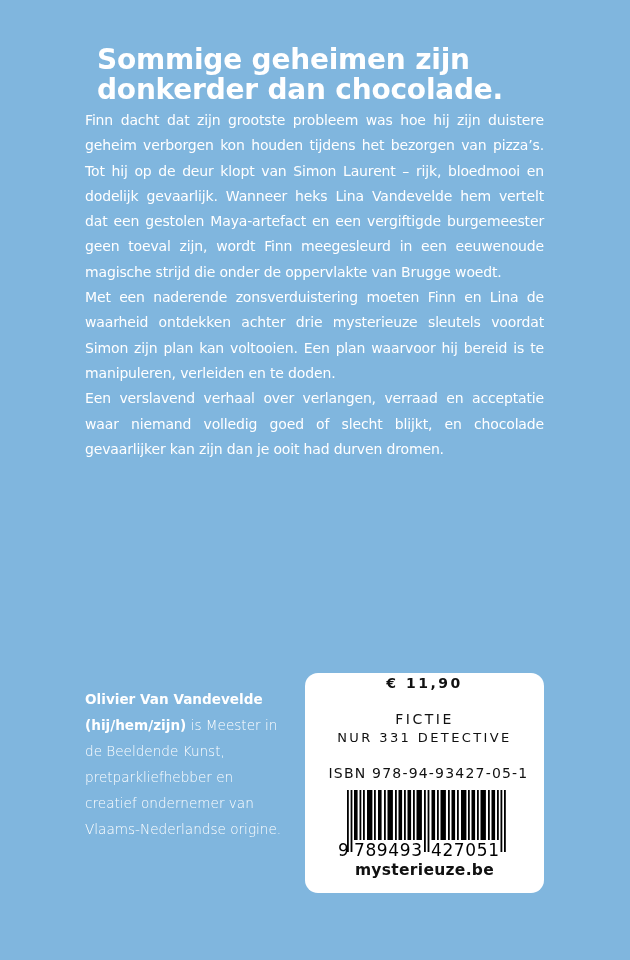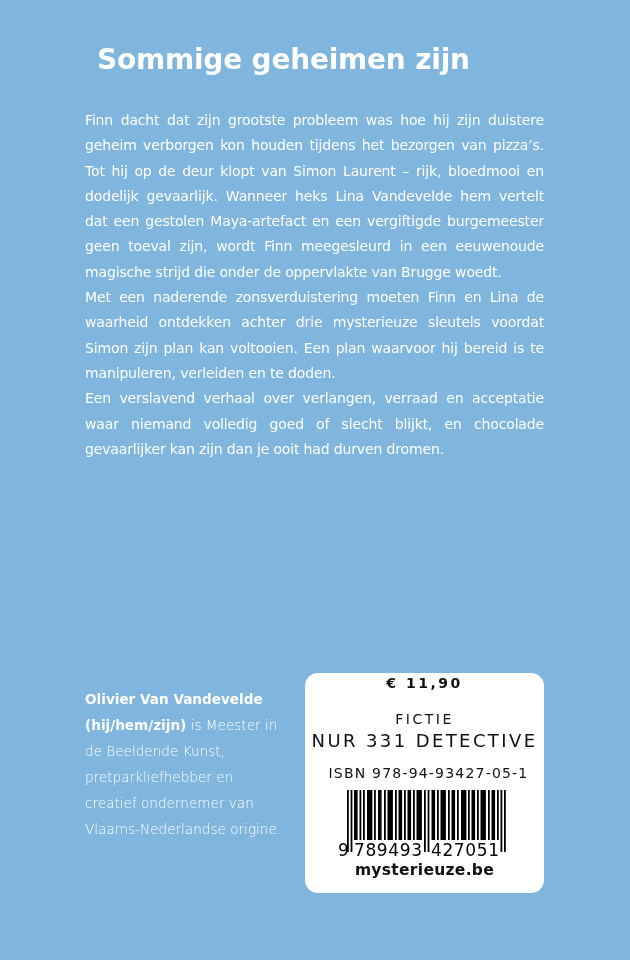--- a/index.html
+++ b/index.html
@@ -31,30 +31,31 @@
   }
   .bio b { font-weight: bold; }
   .infobox {
     position: absolute; left: 305px; top: 673px;
     width: 239px; height: 220px;
     background: #ffffff; border-radius: 13px;
     color: #111111; text-align: center;
   }
   .price { position: absolute; left: 0; right: 0; top: 2px; font-weight: bold; font-size: 14px; letter-spacing: 2.5px; }
   .genre { position: absolute; left: 0; right: 0; top: 38px; font-size: 14px; letter-spacing: 2.5px; }
-  .nur { position: absolute; left: 0; right: 0; top: 57px; font-size: 18px; letter-spacing: 2.4px; }
+  .nur { position: absolute; left: 0; right: 0; top: 57px; font-size: 13px; letter-spacing: 2.4px; }
   .isbn { position: absolute; left: 8px; right: 0; top: 92px; font-size: 14px; letter-spacing: 1.2px; }
   .barcode { position: absolute; left: 34px; top: 117px; width: 175px; height: 70px; }
   .publisher { position: absolute; left: 0; right: 0; top: 188px; font-weight: bold; font-size: 15.5px; letter-spacing: 0.3px; }
 </style>
 </head>
 <body>
 
 <h1 class="headline">
   <span>Sommige geheimen zijn</span><br>
+  <span>donkerder dan chocolade.</span>
 </h1>
 
 <div class="blurb">
   <p>Finn dacht dat zijn grootste probleem was hoe hij zijn duistere geheim verborgen kon houden tijdens het bezorgen van pizza’s. Tot hij op de deur klopt van Simon Laurent – rijk, bloedmooi en dodelijk gevaarlijk. Wanneer heks Lina Vandevelde hem vertelt dat een gestolen Maya-artefact en een vergiftigde burgemeester geen toeval zijn, wordt Finn meegesleurd in een eeuwenoude magische strijd die onder de oppervlakte van Brugge woedt.</p>
   <p>Met een naderende zonsverduistering moeten Finn en Lina de waarheid ontdekken achter drie mysterieuze sleutels voordat Simon zijn plan kan voltooien. Een plan waarvoor hij bereid is te manipuleren, verleiden en te doden.</p>
   <p>Een verslavend verhaal over verlangen, verraad en acceptatie waar niemand volledig goed of slecht blijkt, en chocolade gevaarlijker kan zijn dan je ooit had durven dromen.</p>
 </div>
 
 <div class="bio">
   <b>Olivier Van Vandevelde</b>

